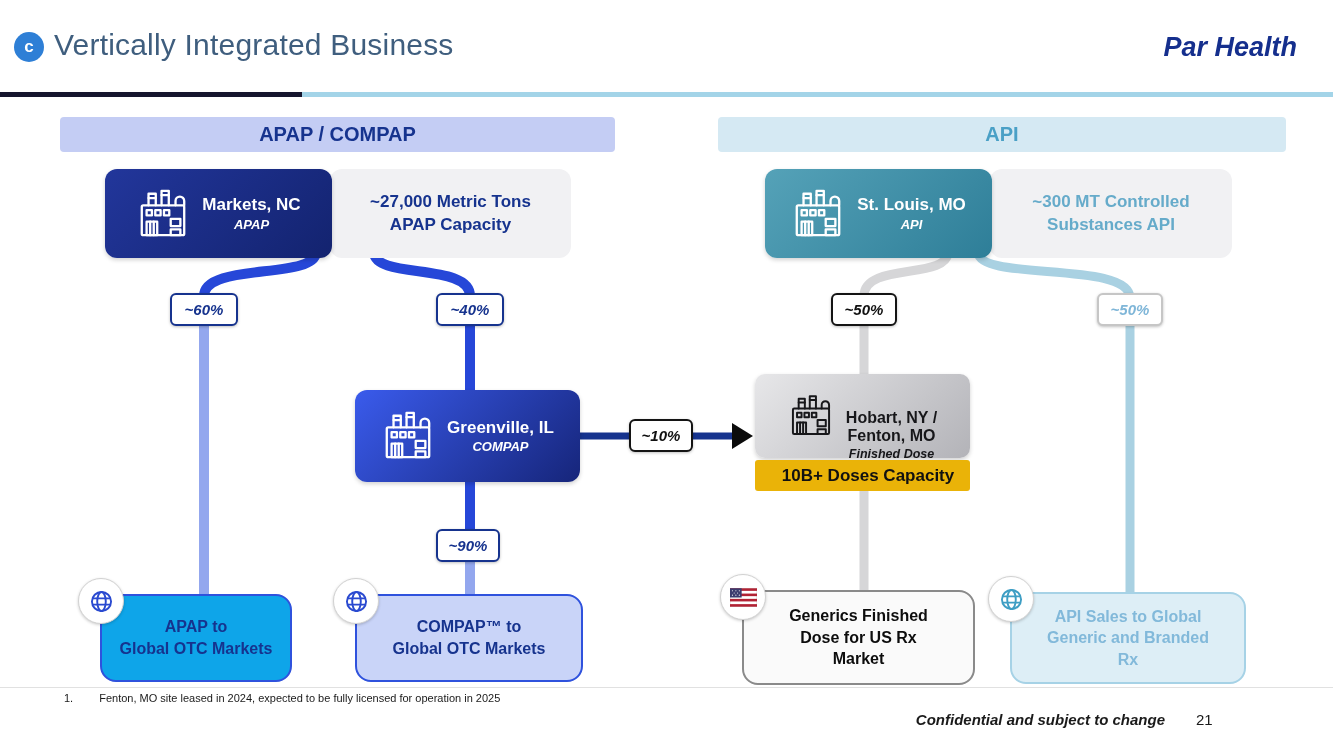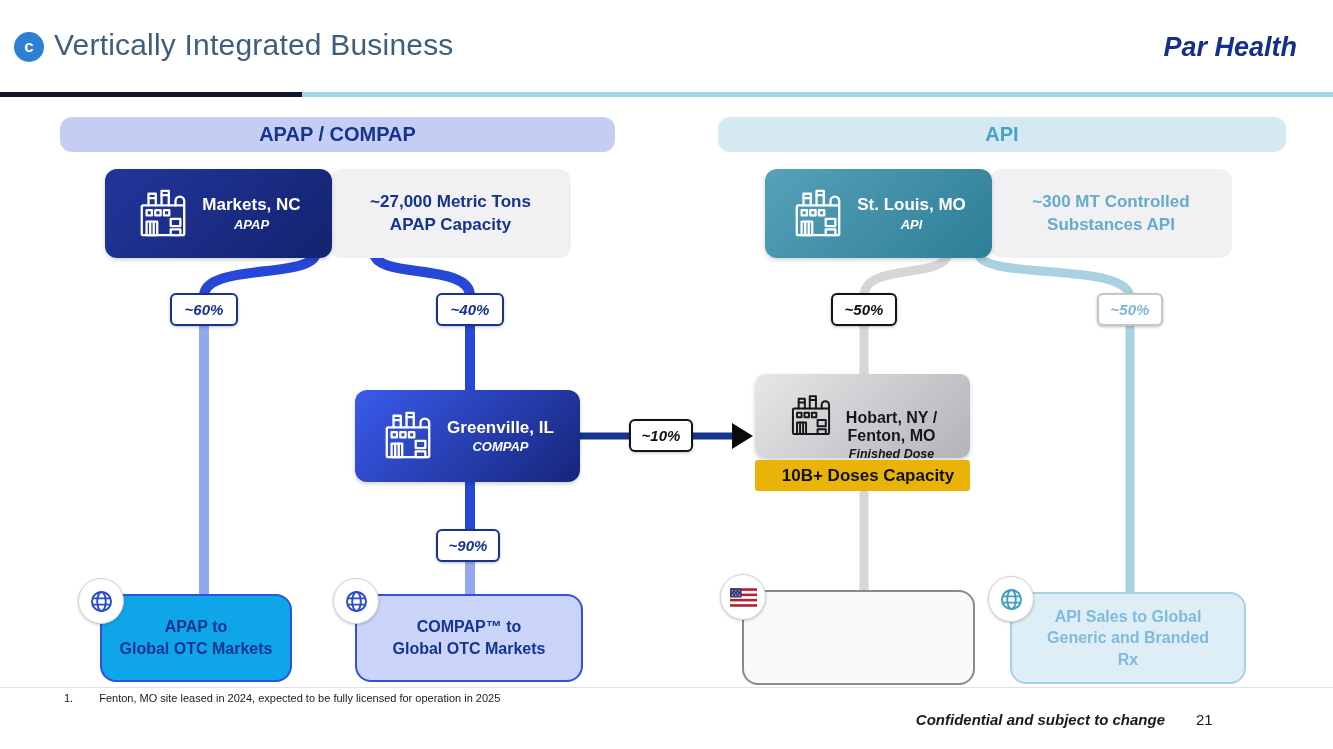--- a/index.html
+++ b/index.html
@@ -9,21 +9,21 @@
 
   
   .badge { left:14px; top:32px; width:30px; height:30px; border-radius:50%; background:#2e7fd6;
            color:#fff; font-weight:bold; font-size:17px; display:flex; align-items:center; justify-content:center; }
   .title { left:54px; top:28px; font-size:30px; font-weight:400; color:#3f5e7e; letter-spacing:.2px; }
   .brand { right:36px; top:32px; font-size:27px; font-weight:bold; font-style:italic; color:#152f8d; }
   .rule  { left:0; top:92px; width:1333px; height:5px;
            background:linear-gradient(to right,#15152e 0,#15152e 302px,#a3d4e8 302px,#a3d4e8 100%); }
 
   
-  .pill { height:35px; border-radius:12px; display:flex; align-items:center; justify-content:center;
+  .pill { height:35px; border-radius:4px; display:flex; align-items:center; justify-content:center;
           font-weight:bold; font-size:20px; z-index:2; }
   .pill-apap { left:60px;  top:117px; width:555px; background:#c4cdf4; color:#16338e; }
   .pill-api  { left:718px; top:117px; width:568px; background:#d5e9f3; color:#4aa0c6; }
 
   
   .connectors { left:0; top:0; z-index:1; }
   .ln { fill:none; stroke-linecap:round; }
   .ln.blue  { stroke:#2647d8; stroke-width:10; }
   .ln.peri  { stroke:#93a7ee; stroke-width:10; }
   .ln.navy  { stroke:#16338e; stroke-width:7;  }
@@ -237,20 +237,23 @@
     <div class="out-text">COMPAP™ to
 Global OTC Markets</div>
   </div>
 
   <div class="out out-generics abs">
     <span class="icon-circle">
       <svg class="flag-svg">
           <use href="#usflag"></use>
         </svg>
     </span>
+    <div class="out-text">Generics Finished
+Dose for US Rx
+Market</div>
   </div>
 
   <div class="out out-api abs">
     <span class="icon-circle">
       <svg class="globe-teal">
           <use href="#globe"></use>
         </svg>
     </span>
     <div class="out-text">API Sales to Global
 Generic and Branded

